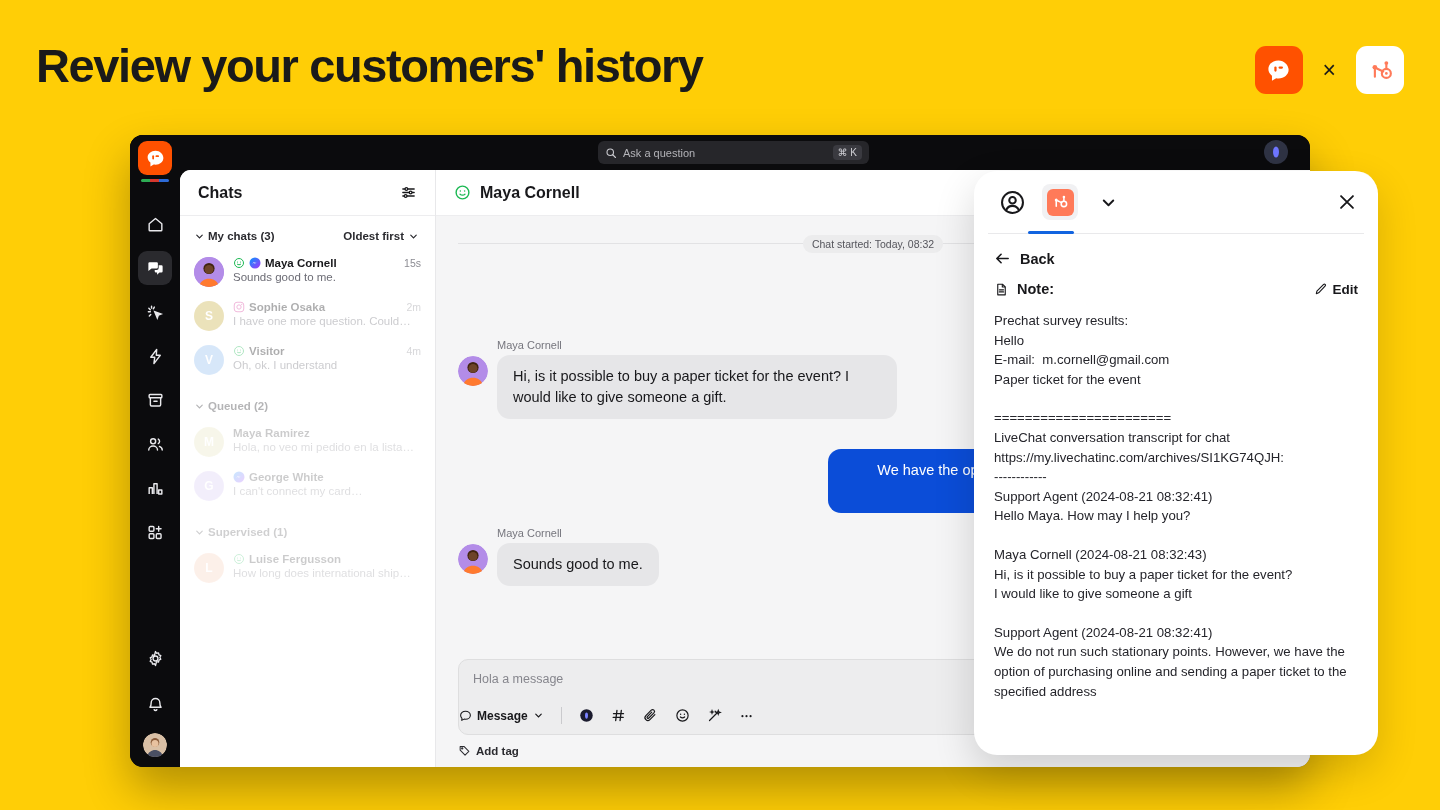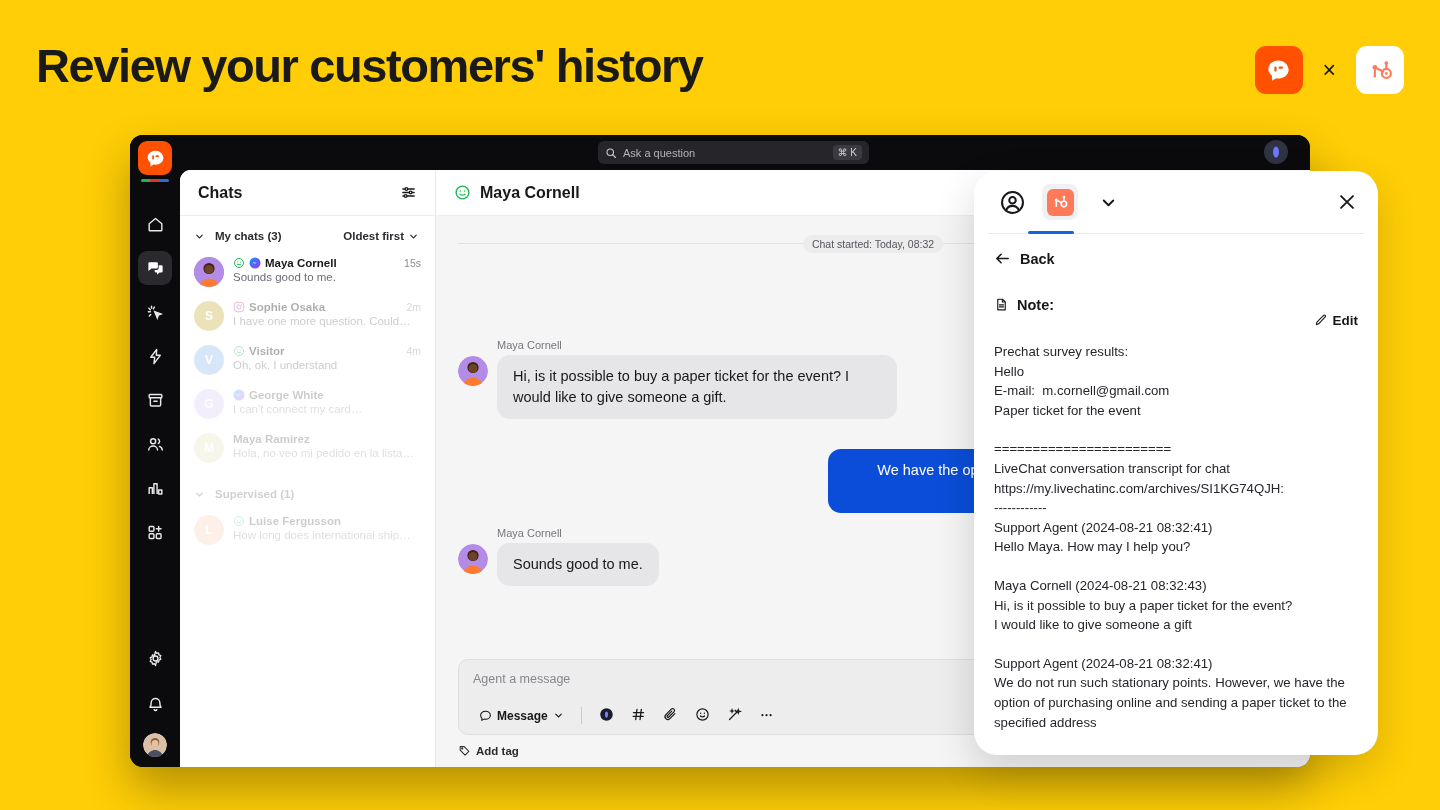--- a/index.html
+++ b/index.html
@@ -80,21 +80,21 @@
     border-top-left-radius: 11px; overflow: hidden; display: flex;
   }
 
   
   .chatlist { width: 256px; border-right: 1px solid #e8e8ea; background: #fff; }
   .cl-head { height: 46px; display: flex; align-items: center; padding: 0 18px;
              border-bottom: 1px solid #ededef; }
   .cl-title { font-size: 16px; font-weight: 700; color: #18181b; }
   .cl-filter { margin-left: auto; }
   .cl-secrow { display: flex; align-items: center; padding: 14px 16px 8px 14px; }
-  .cl-sec { font-size: 11.5px; font-weight: 700; color: #2b2b30; display: flex; align-items: center; gap: 10px; }
+  .cl-sec { font-size: 11.5px; font-weight: 700; color: #2b2b30; display: flex; align-items: center; gap: 3px; }
   .cl-sort { margin-left: auto; font-size: 11.5px; font-weight: 700; color: #2b2b30;
              display: flex; align-items: center; gap: 4px; }
   .chat-item { display: flex; padding: 7px 14px 7px 14px; gap: 9px; align-items: flex-start; }
   .av { width: 30px; height: 30px; border-radius: 50%; flex: 0 0 30px; overflow: hidden;
         display: flex; align-items: center; justify-content: center;
         font-size: 12px; font-weight: 600; color: #fff; }
   .ci-body { flex: 1; min-width: 0; }
   .ci-top { display: flex; align-items: center; gap: 4px; }
   .ci-name { font-size: 11.5px; font-weight: 700; color: #18181b; white-space: nowrap; }
   .ci-time { margin-left: auto; font-size: 10.5px; color: #8c8c93; }
@@ -120,21 +120,21 @@
                 font-size: 14.5px; line-height: 1.45; max-width: 460px; text-align: right; }
   .bubble-in { background: #e6e6e8; color: #18181b; border-radius: 13px; padding: 11px 16px;
                font-size: 14.5px; line-height: 1.45; max-width: 400px; }
   .msg-av { width: 30px; height: 30px; border-radius: 50%; overflow: hidden; flex: 0 0 30px; margin-top: 17px; }
 
   
   .composer-wrap { padding: 6px 22px 0 22px; }
   .composer { background: #ededee; border: 1px solid #dededf; border-radius: 10px;
               height: 76px; position: relative; }
   .cmp-ph { position: absolute; left: 14px; top: 12px; font-size: 12.5px; color: #86868d; }
-  .cmp-tools { position: absolute; left: 20px; bottom: 10px; display: flex; gap: 17px; }
+  .cmp-tools { position: absolute; left: 0; bottom: 10px; display: flex; align-items: center; gap: 17px; }
   .cmp-msgbtn { display: flex; align-items: center; gap: 5px; font-size: 12px; font-weight: 700; color: #18181b; }
   .cmp-div { width: 1px; height: 17px; background: #cacacd; }
   .send-btn { position: absolute; right: 12px; bottom: 10px; background: #0b0b0d; color: #fff;
               border-radius: 7px; font-size: 12px; font-weight: 600; padding: 6px 15px; }
   .addtag { display: flex; align-items: center; gap: 5px; padding: 9px 22px 10px;
             font-size: 11.5px; font-weight: 700; color: #2b2b30; }
 
   
   .hs-back {
     position: absolute; left: 978px; top: 172px; width: 396px; height: 140px;
@@ -157,22 +157,22 @@
   .hs-tab-ico { width: 27px; height: 27px; border-radius: 6px; background: #FF7A59;
                 display: flex; align-items: center; justify-content: center; }
   .hs-underline { position: absolute; left: 54px; bottom: -1px; width: 46px; height: 3px;
                   background: #1264e0; border-radius: 2px; }
   .hs-x { margin-left: auto; }
   .hs-sep { height: 1px; background: #e9e9eb; margin: 0 14px; }
   .hs-back-row { display: flex; align-items: center; gap: 9px; padding: 16px 20px 0; }
   .hs-back-lbl { font-size: 14.5px; font-weight: 700; color: #18181b; }
   .hs-note-row { display: flex; align-items: center; gap: 8px; padding: 14px 20px 0; }
   .hs-note-lbl { font-size: 14.5px; font-weight: 700; color: #18181b; }
-  .hs-edit { margin-left: auto; display: flex; gap: 5px;
-             font-size: 13.5px; font-weight: 700; color: #18181b; margin-top: 32px; }
+  .hs-edit { margin-left: auto; display: flex; align-items: center; gap: 5px;
+             font-size: 13.5px; font-weight: 700; color: #18181b; }
   .hs-body { padding: 14px 20px 0; }
   .hs-body p { font-size: 13.2px; line-height: 19.6px; color: #25252b; white-space: pre-wrap; }
   .hs-gap { height: 19px; }
 
   svg { display: block; }
 </style>
 </head>
 <body>
 
 <div class="headline">Review your customers' history</div>
@@ -392,20 +392,40 @@
                 <circle cx="15" cy="10" r="1.1" fill="#1db954" stroke="none"></circle>
                 <path d="M8.6 14.4c1.8 1.6 5 1.6 6.8 0" stroke-linecap="round"></path>
               </svg>
             <span class="ci-name">Visitor</span>
             <span class="ci-time">4m</span>
           </div>
           <div class="ci-msg">Oh, ok. I understand</div>
         </div>
       </div>
 
+      <div class="cl-secrow dim" style="padding-top:18px">
+        <span class="cl-sec">
+          <svg width="11" height="11" viewBox="0 0 24 24" fill="none" stroke="#2b2b30" stroke-width="2.6" stroke-linecap="round">
+              <path d="M6 9l6 6 6-6"></path>
+            </svg>
+          <span>Queued (2)</span>
+        </span>
+      </div>
+
+      <div class="chat-item dim2">
+        <div class="av" style="background:#ddd9a3">
+            <span>M</span>
+          </div>
+        <div class="ci-body">
+          <div class="ci-top">
+            <span class="ci-name">Maya Ramirez</span>
+          </div>
+          <div class="ci-msg">Hola, no veo mi pedido en la lista…</div>
+        </div>
+      </div>
 
       <div class="chat-item dim2">
         <div class="av" style="background:#c9b5ef">
             <span>G</span>
           </div>
         <div class="ci-body">
           <div class="ci-top">
             <svg width="12" height="12" viewBox="0 0 24 24">
                 <defs>
                   <linearGradient id="mg2" x1="0" y1="0" x2="1" y2="1">
@@ -415,32 +435,20 @@
                 </defs>
                 <circle cx="12" cy="12" r="11" fill="url(#mg2)"></circle>
                 <path d="M6.5 13.6l3.4-3.6 2.1 2.1 3.2-2.1-3.3 3.6-2.1-2.1z" fill="#fff"></path>
               </svg>
             <span class="ci-name">George White</span>
           </div>
           <div class="ci-msg">I can't connect my card…</div>
         </div>
       </div>
 
-      <div class="chat-item dim2">
-        <div class="av" style="background:#ddd9a3">
-            <span>M</span>
-          </div>
-        <div class="ci-body">
-          <div class="ci-top">
-            <span class="ci-name">Maya Ramirez</span>
-          </div>
-          <div class="ci-msg">Hola, no veo mi pedido en la lista…</div>
-        </div>
-      </div>
-
       <div class="cl-secrow dim2" style="padding-top:18px">
         <span class="cl-sec">
           <svg width="11" height="11" viewBox="0 0 24 24" fill="none" stroke="#2b2b30" stroke-width="2.6" stroke-linecap="round">
               <path d="M6 9l6 6 6-6"></path>
             </svg>
           <span>Supervised (1)</span>
         </span>
       </div>
 
       <div class="chat-item dim2">
@@ -515,21 +523,21 @@
           </div>
           <div>
             <div class="who">Maya Cornell</div>
             <div class="bubble-in">Sounds good to me.</div>
           </div>
         </div>
       </div>
 
       <div class="composer-wrap">
         <div class="composer">
-          <div class="cmp-ph">Agent a message</div>
+          <div class="cmp-ph">Hola a message</div>
           <div class="cmp-tools">
             <span class="cmp-msgbtn">
               <svg width="13" height="13" viewBox="0 0 24 24" fill="none" stroke="#18181b" stroke-width="2">
                   <path d="M3 11.5C3 7.4 7 4 12 4s9 3.4 9 7.5S17 19 12 19c-.9 0-1.7-.1-2.5-.3L5 21l.5-3.6C4 16.1 3 13.9 3 11.5z" stroke-linejoin="round"></path>
                 </svg>
               <span>Message</span>
               <svg width="11" height="11" viewBox="0 0 24 24" fill="none" stroke="#18181b" stroke-width="2.6" stroke-linecap="round">
                   <path d="M6 9l6 6 6-6"></path>
                 </svg>
             </span>

